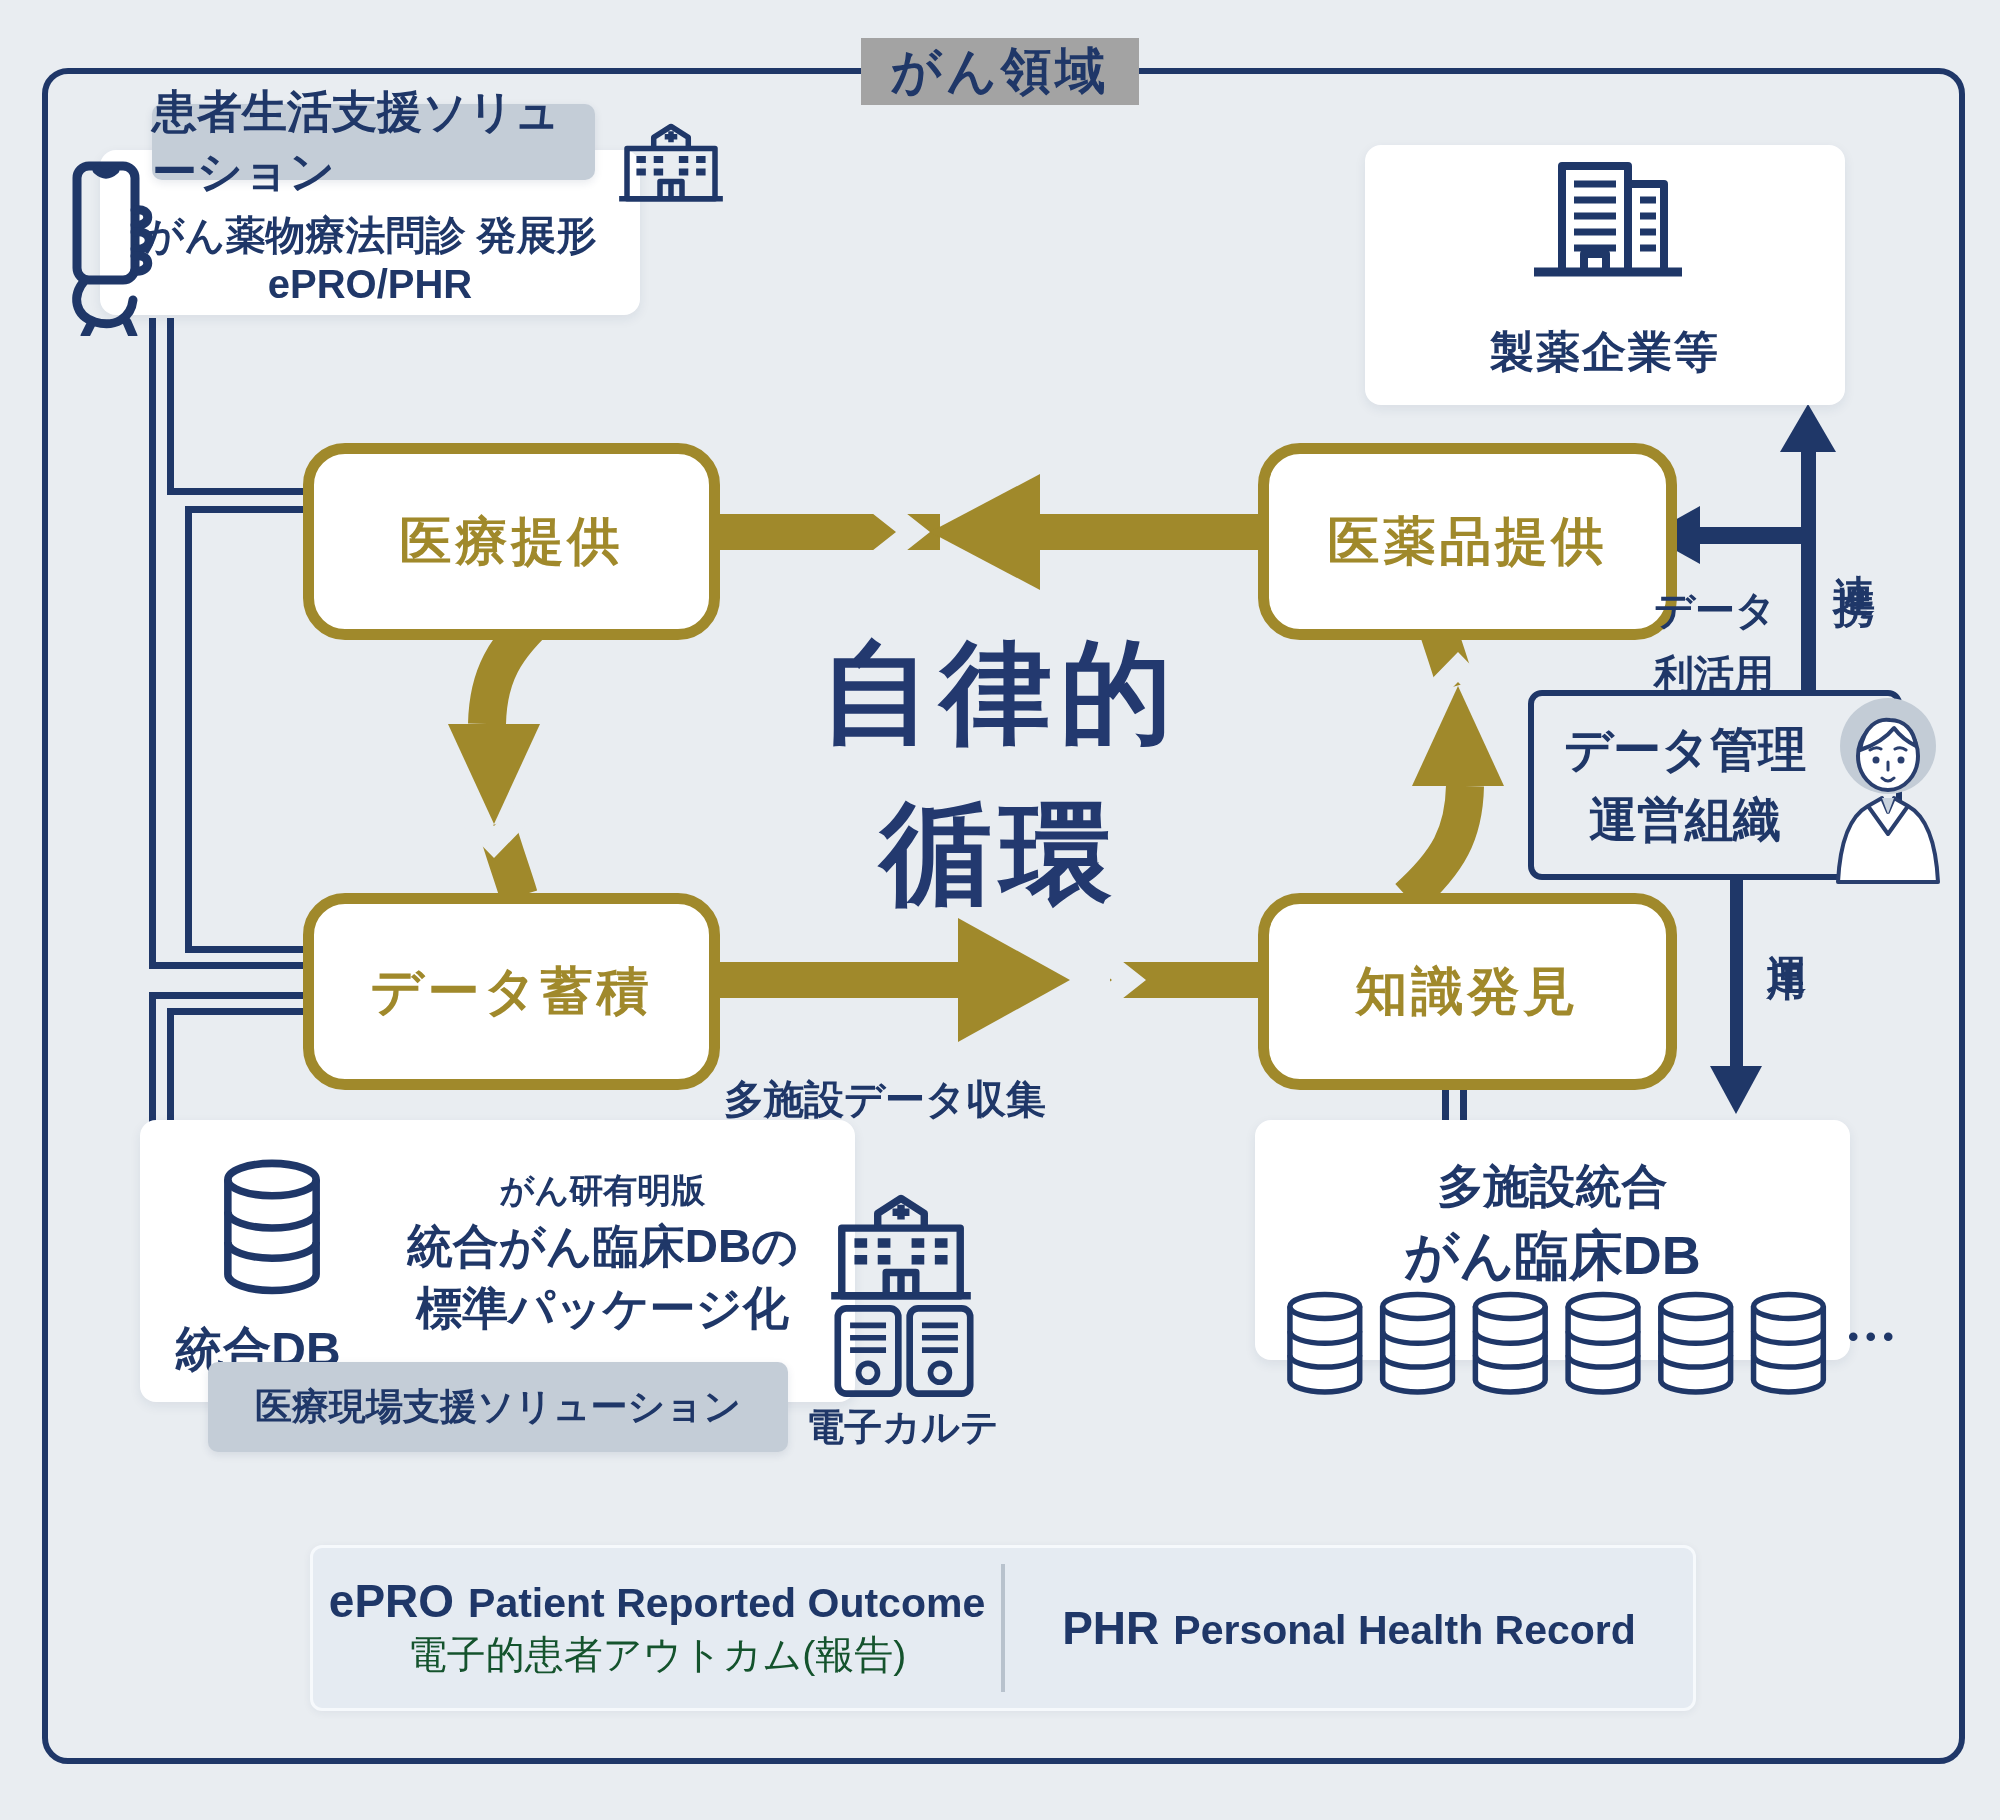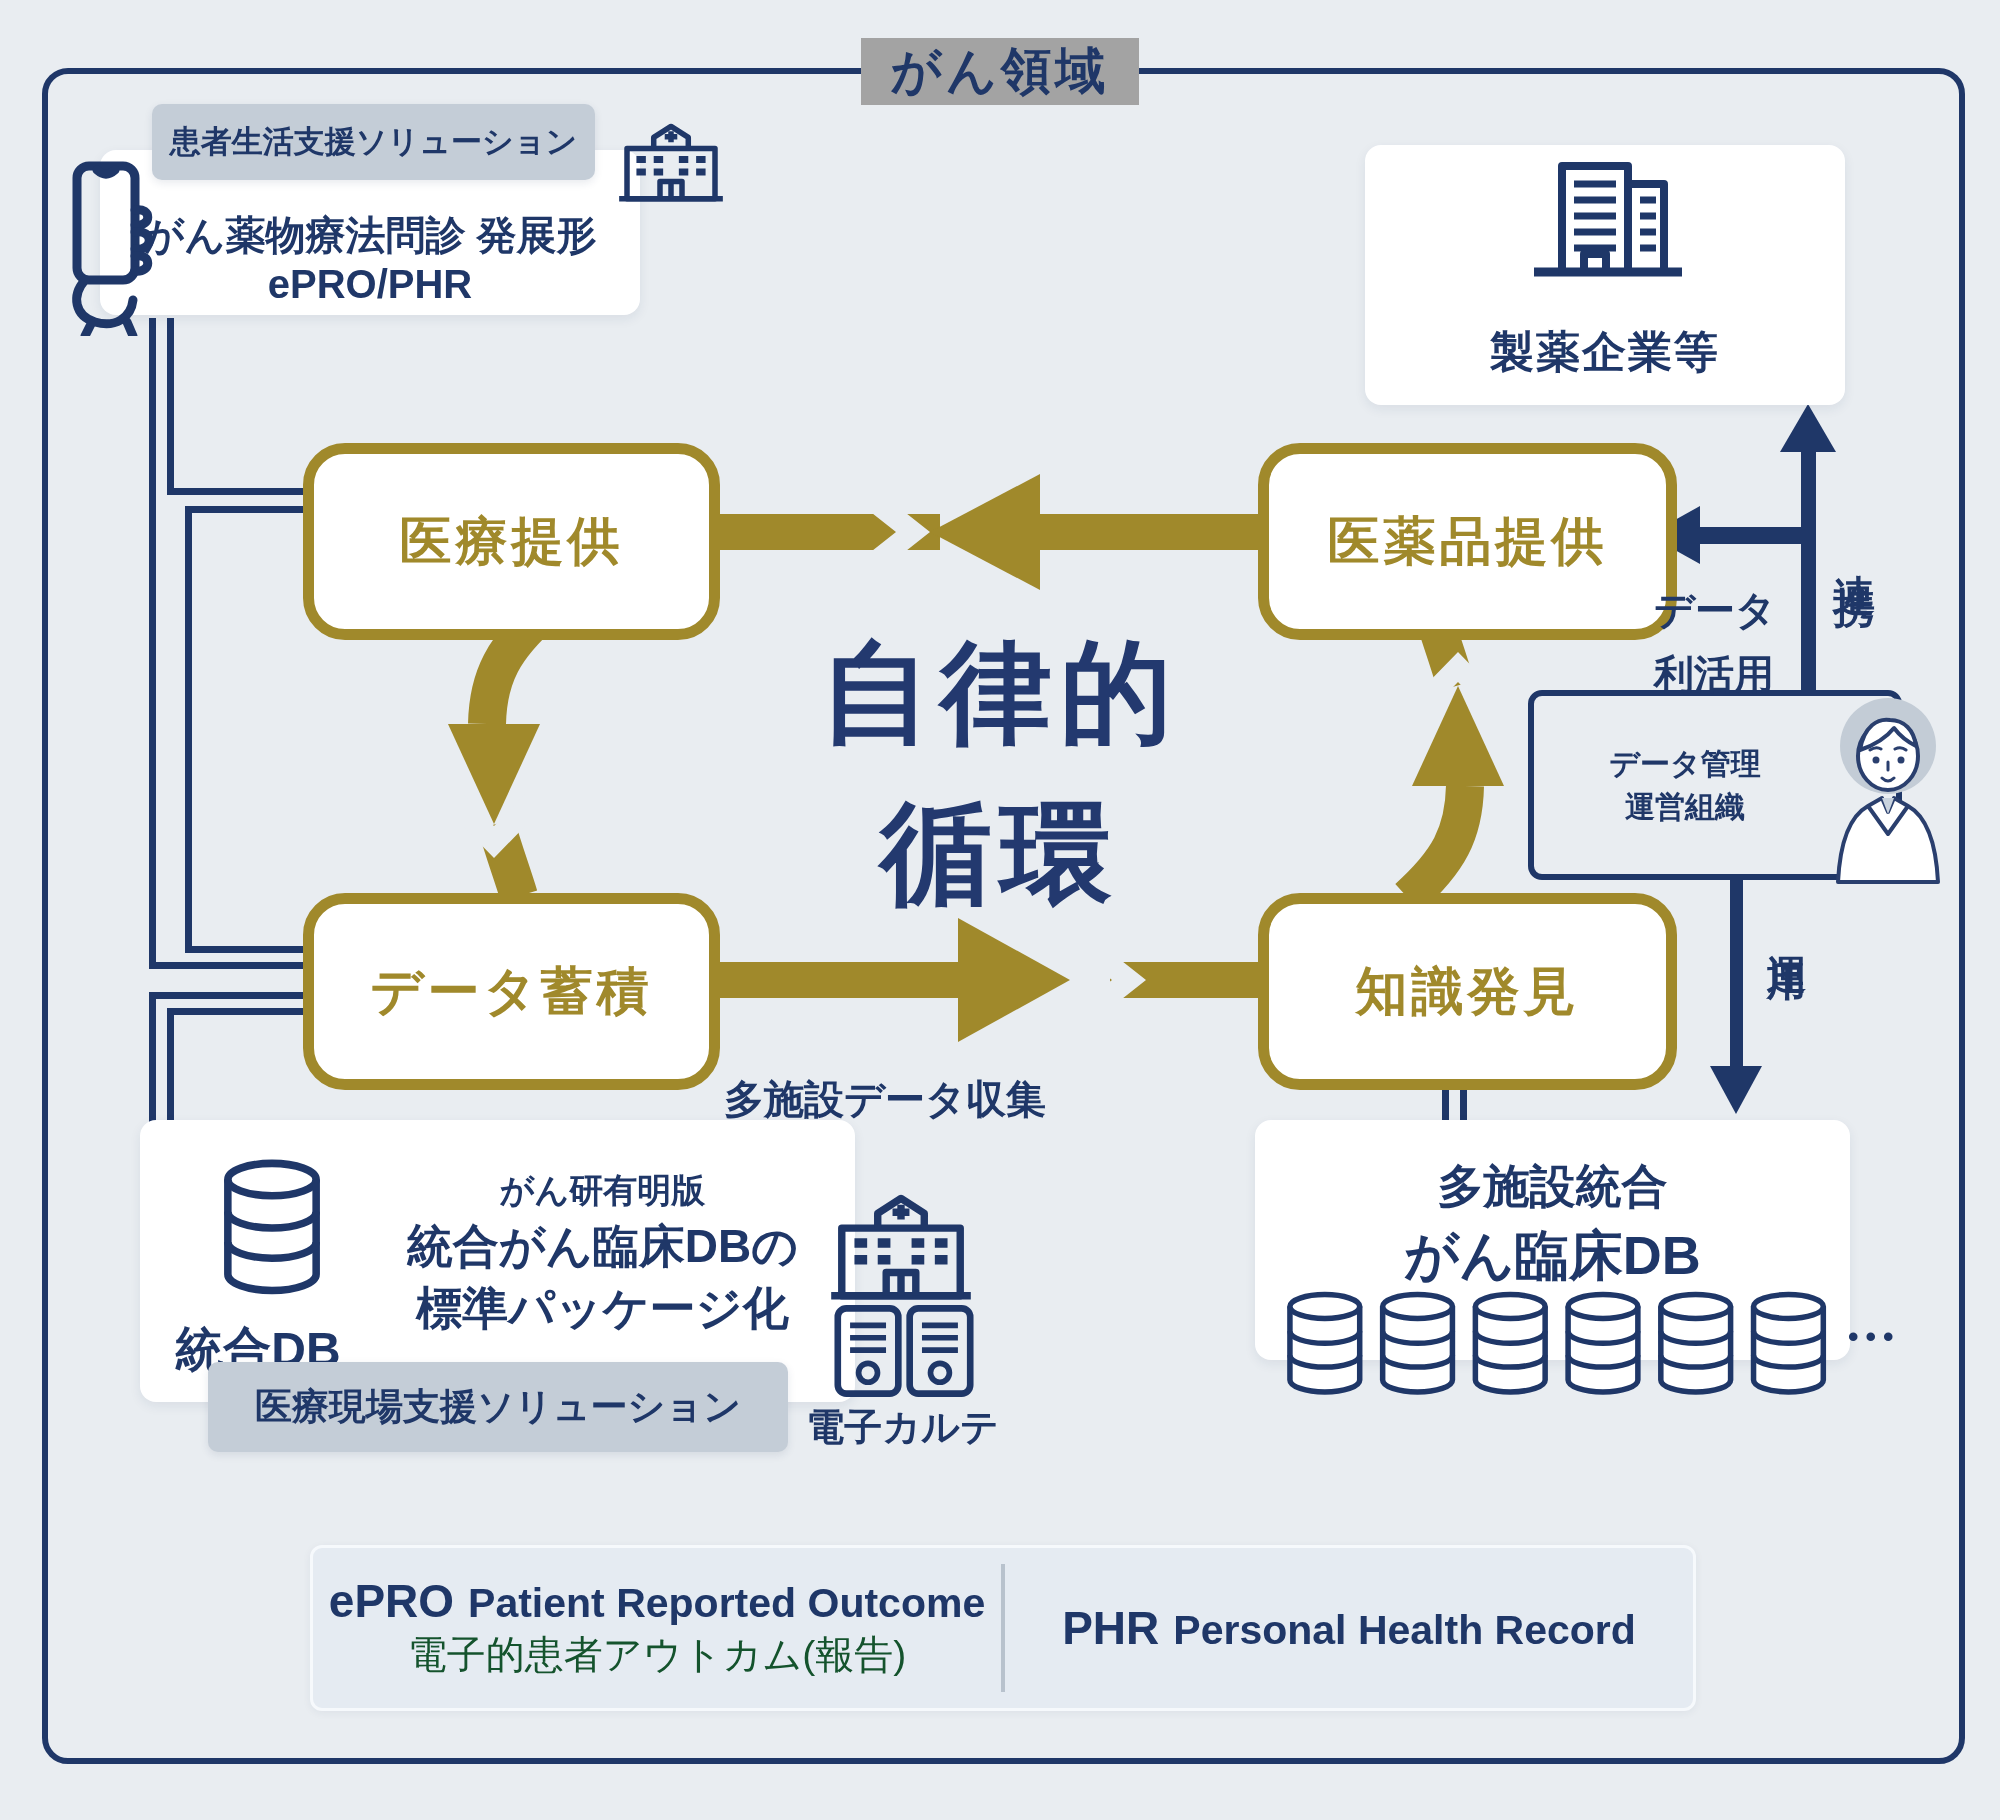--- a/index.html
+++ b/index.html
@@ -16,33 +16,33 @@
   .frame-title{position:absolute;left:0;right:0;top:38px;text-align:center;z-index:2;}
   .frame-title span{display:inline-block;background:#a3a3a3;padding:0 30px;
     font-size:50px;font-weight:700;color:#1F3768;letter-spacing:4px;}
   
   svg.connectors{position:absolute;left:0;top:0;z-index:2;}
   
   .card{position:absolute;background:#FFFFFF;border-radius:16px;
     box-shadow:0 4px 12px rgba(30,50,90,0.08);z-index:3;}
   .badge{position:absolute;background:#C4CDD7;border-radius:10px;z-index:5;
     display:flex;align-items:center;justify-content:center;
-    font-size:31px;font-weight:600;color:#1F3768;box-shadow:0 3px 8px rgba(30,50,90,0.10);}
+    font-size:45px;font-weight:600;color:#1F3768;box-shadow:0 3px 8px rgba(30,50,90,0.10);}
   .cyclebox{position:absolute;background:#FFFFFF;border:11px solid #A0892B;border-radius:42px;
     z-index:4;display:flex;align-items:center;justify-content:center;
     font-size:52px;font-weight:800;color:#A0892B;letter-spacing:4px;}
   .center-text{position:absolute;left:700px;top:612px;width:600px;text-align:center;
     font-size:112px;font-weight:800;color:#23396F;line-height:1.44;letter-spacing:8px;z-index:3;}
   .vtext{writing-mode:vertical-rl;text-orientation:upright;}
   .icon{position:absolute;z-index:6;}
   .lbl{position:absolute;z-index:6;}
   .org-box{position:absolute;left:1528px;top:690px;width:362px;height:178px;
     border:6px solid #1F3768;border-radius:14px;z-index:4;background:#E9EDF1;
     display:flex;flex-direction:column;align-items:center;justify-content:center;}
-  .org-box div{font-size:30px;font-weight:700;color:#1F3768;line-height:1.45;margin-right:60px;}
+  .org-box div{font-size:48px;font-weight:700;color:#1F3768;line-height:1.45;margin-right:60px;}
   
   .legend{position:absolute;left:310px;top:1545px;width:1380px;height:160px;z-index:3;
     background:#E5EBF2;border:3px solid #F6F9FC;border-radius:12px;
     box-shadow:0 2px 8px rgba(30,50,90,0.06);display:flex;align-items:stretch;}
   .legend .half{flex:1;display:flex;flex-direction:column;align-items:center;justify-content:center;}
   .legend .divider{width:4px;background:#B8C2CD;margin:16px 0;}
   .legend .l1{font-size:41px;font-weight:600;color:#1F3768;}
   .legend .l1 b{font-size:46px;font-weight:800;margin-right:14px;}
   .legend .l2{font-size:39px;font-weight:500;color:#14532d;}
   .dots{position:absolute;left:1848px;top:1320px;font-size:30px;font-weight:800;

